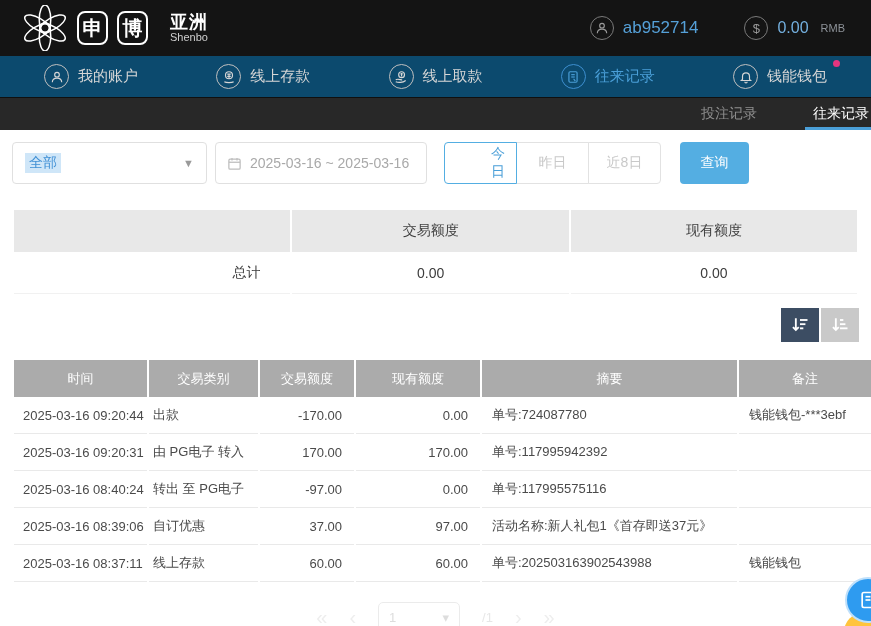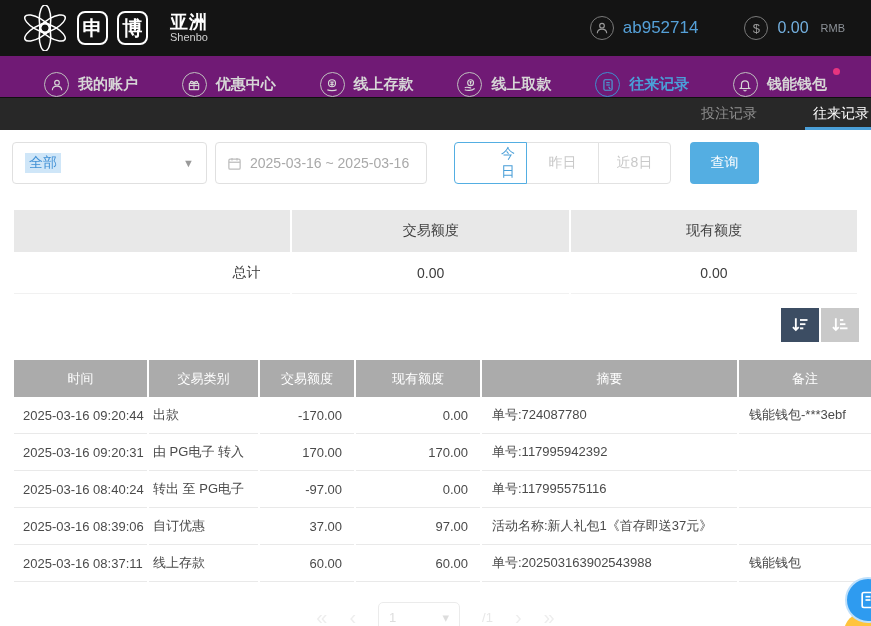--- a/index.html
+++ b/index.html
@@ -16,21 +16,21 @@
   .logo-region .cn { color:#fff; font-size:18px; font-weight:bold; letter-spacing:1px; }
   .logo-region .en { color:#cfcfcf; font-size:11px; }
   .top-right { display:flex; align-items:center; gap:46px;text-align:center; }
   .chip { display:flex; align-items:center; gap:9px; }
   .circ-icon { width:24px; height:24px; border:1px solid #7a7a7a; border-radius:50%; display:flex; align-items:center; justify-content:center; color:#9a9a9a; font-size:13px; }
   .username { color:#55a0d8; font-size:17px; }
   .balance { color:#74b0df; font-size:16px; }
   .cur { color:#8d9298; font-size:11px; margin-left:3px; }
 
   
-  .mainnav { height:42px; background:#701a75; display:flex; align-items:flex-end; justify-content:space-between; padding:0 44px; border-bottom:1px solid #101010;font-weight:bold; }
+  .mainnav { height:42px; background:#0c4a6e; display:flex; align-items:center; justify-content:space-between; padding:0 44px; border-bottom:1px solid #101010; }
   .nav-item { display:flex; align-items:center; gap:9px; color:#d6d6d6; font-size:15px; cursor:pointer; position:relative; }
   .nav-circ { width:25px; height:25px; border:1px solid #bfbfbf; border-radius:50%; display:flex; align-items:center; justify-content:center; }
   .nav-circ svg { stroke:#d6d6d6; }
   .nav-item.active { color:#4a9fd8; }
   .nav-item.active .nav-circ { border-color:#3d8fd0; }
   .nav-item.active .nav-circ svg { stroke:#4a9fd8; }
   .nav-badge { position:absolute; top:-4px; right:-13px; width:7px; height:7px; border-radius:50%; background:#e6357f; }
 
   
   .subnav { height:32px; background:#282828; display:flex; align-items:stretch; justify-content:flex-end; gap:52px; }
@@ -41,21 +41,21 @@
   
   .filterbar { display:flex; align-items:center; margin:12px 12px 0 12px; }
   .sel { width:195px; height:42px; border:1px solid #e0e0e0; border-radius:4px; display:flex; align-items:center; justify-content:space-between; padding:0 12px; background:#fff; cursor:pointer; }
   .sel-value { background:#cfe6f8; color:#4090d5; font-size:14px; padding:1px 4px; }
   .sel-caret { color:#9a9a9a; font-size:11px; }
   .datebox { width:212px; height:42px; border:1px solid #e0e0e0; border-radius:4px; display:flex; align-items:center; gap:8px; padding:0 11px; margin-left:8px; background:#fff; cursor:pointer; }
   .datebox svg { flex:0 0 auto; }
   .datetext { color:#a9a9a9; font-size:14px; white-space:nowrap; }
   .quickgroup { display:flex; margin-left:9px; }
   .qbtn { width:73px; height:42px; background:#fff; border:1px solid #e2e2e2; margin-left:-1px; color:#c9c9c9; font-size:14px; display:flex; align-items:center; justify-content:center; cursor:pointer; position:relative; }
-  .qbtn:first-child { border-radius:4px 0 0 4px; margin-left:18px;padding-left:46px; }
+  .qbtn:first-child { border-radius:4px 0 0 4px; margin-left:8px;padding-left:46px; }
   .qbtn:last-child { border-radius:0 4px 4px 0; }
   .qbtn.active { border-color:#54aee2; color:#4a9fd8; z-index:2; }
   .searchbtn { width:69px; height:42px; margin-left:19px; background:#54aee2; border:none; border-radius:4px; color:#fff; font-size:14px; cursor:pointer; }
 
   
   .summary { width:847px; margin:26px 12px 0 12px; border-collapse:separate; border-spacing:2px 0; }
   .summary th { height:42px; background:#e8e8e8; color:#3f3f3f; font-size:14px; font-weight:normal; text-align:center; }
   .summary td { height:42px; background:#fff; color:#3c3c3c; font-size:14px; text-align:center; border-bottom:1px solid #f1f1f1; }
   .summary td.lbl { text-align:right; padding-right:30px; }
 
@@ -132,31 +132,20 @@
 
   <div class="mainnav">
     <div class="nav-item">
       <span class="nav-circ">
         <svg width="14" height="14" viewBox="0 0 24 24" fill="none" stroke-width="2">
             <circle cx="12" cy="8" r="4"></circle>
             <path d="M4 21c0-4.5 3.6-7 8-7s8 2.5 8 7"></path>
           </svg>
       </span>
       <span>我的账户</span>
-    </div>
-    <div class="nav-item">
-      <span class="nav-circ">
-        <svg width="14" height="14" viewBox="0 0 24 24" fill="none" stroke-width="2">
-            <rect x="4" y="9" width="16" height="11" rx="1"></rect>
-            <line x1="12" y1="9" x2="12" y2="20"></line>
-            <line x1="4" y1="13" x2="20" y2="13"></line>
-            <path d="M12 9c-2-4-7-4-6-1s6 1 6 1zm0 0c2-4 7-4 6-1s-6 1-6 1z"></path>
-          </svg>
-      </span>
-      <span>优惠中心</span>
     </div>
     <div class="nav-item">
       <span class="nav-circ">
         <svg width="14" height="14" viewBox="0 0 24 24" fill="none" stroke-width="2">
             <circle cx="12" cy="9" r="6"></circle>
             <path d="M9 7h6M9 11h6M12 7v8"></path>
             <path d="M4 20c3 2 13 2 16 0"></path>
           </svg>
       </span>
       <span>线上存款</span>

